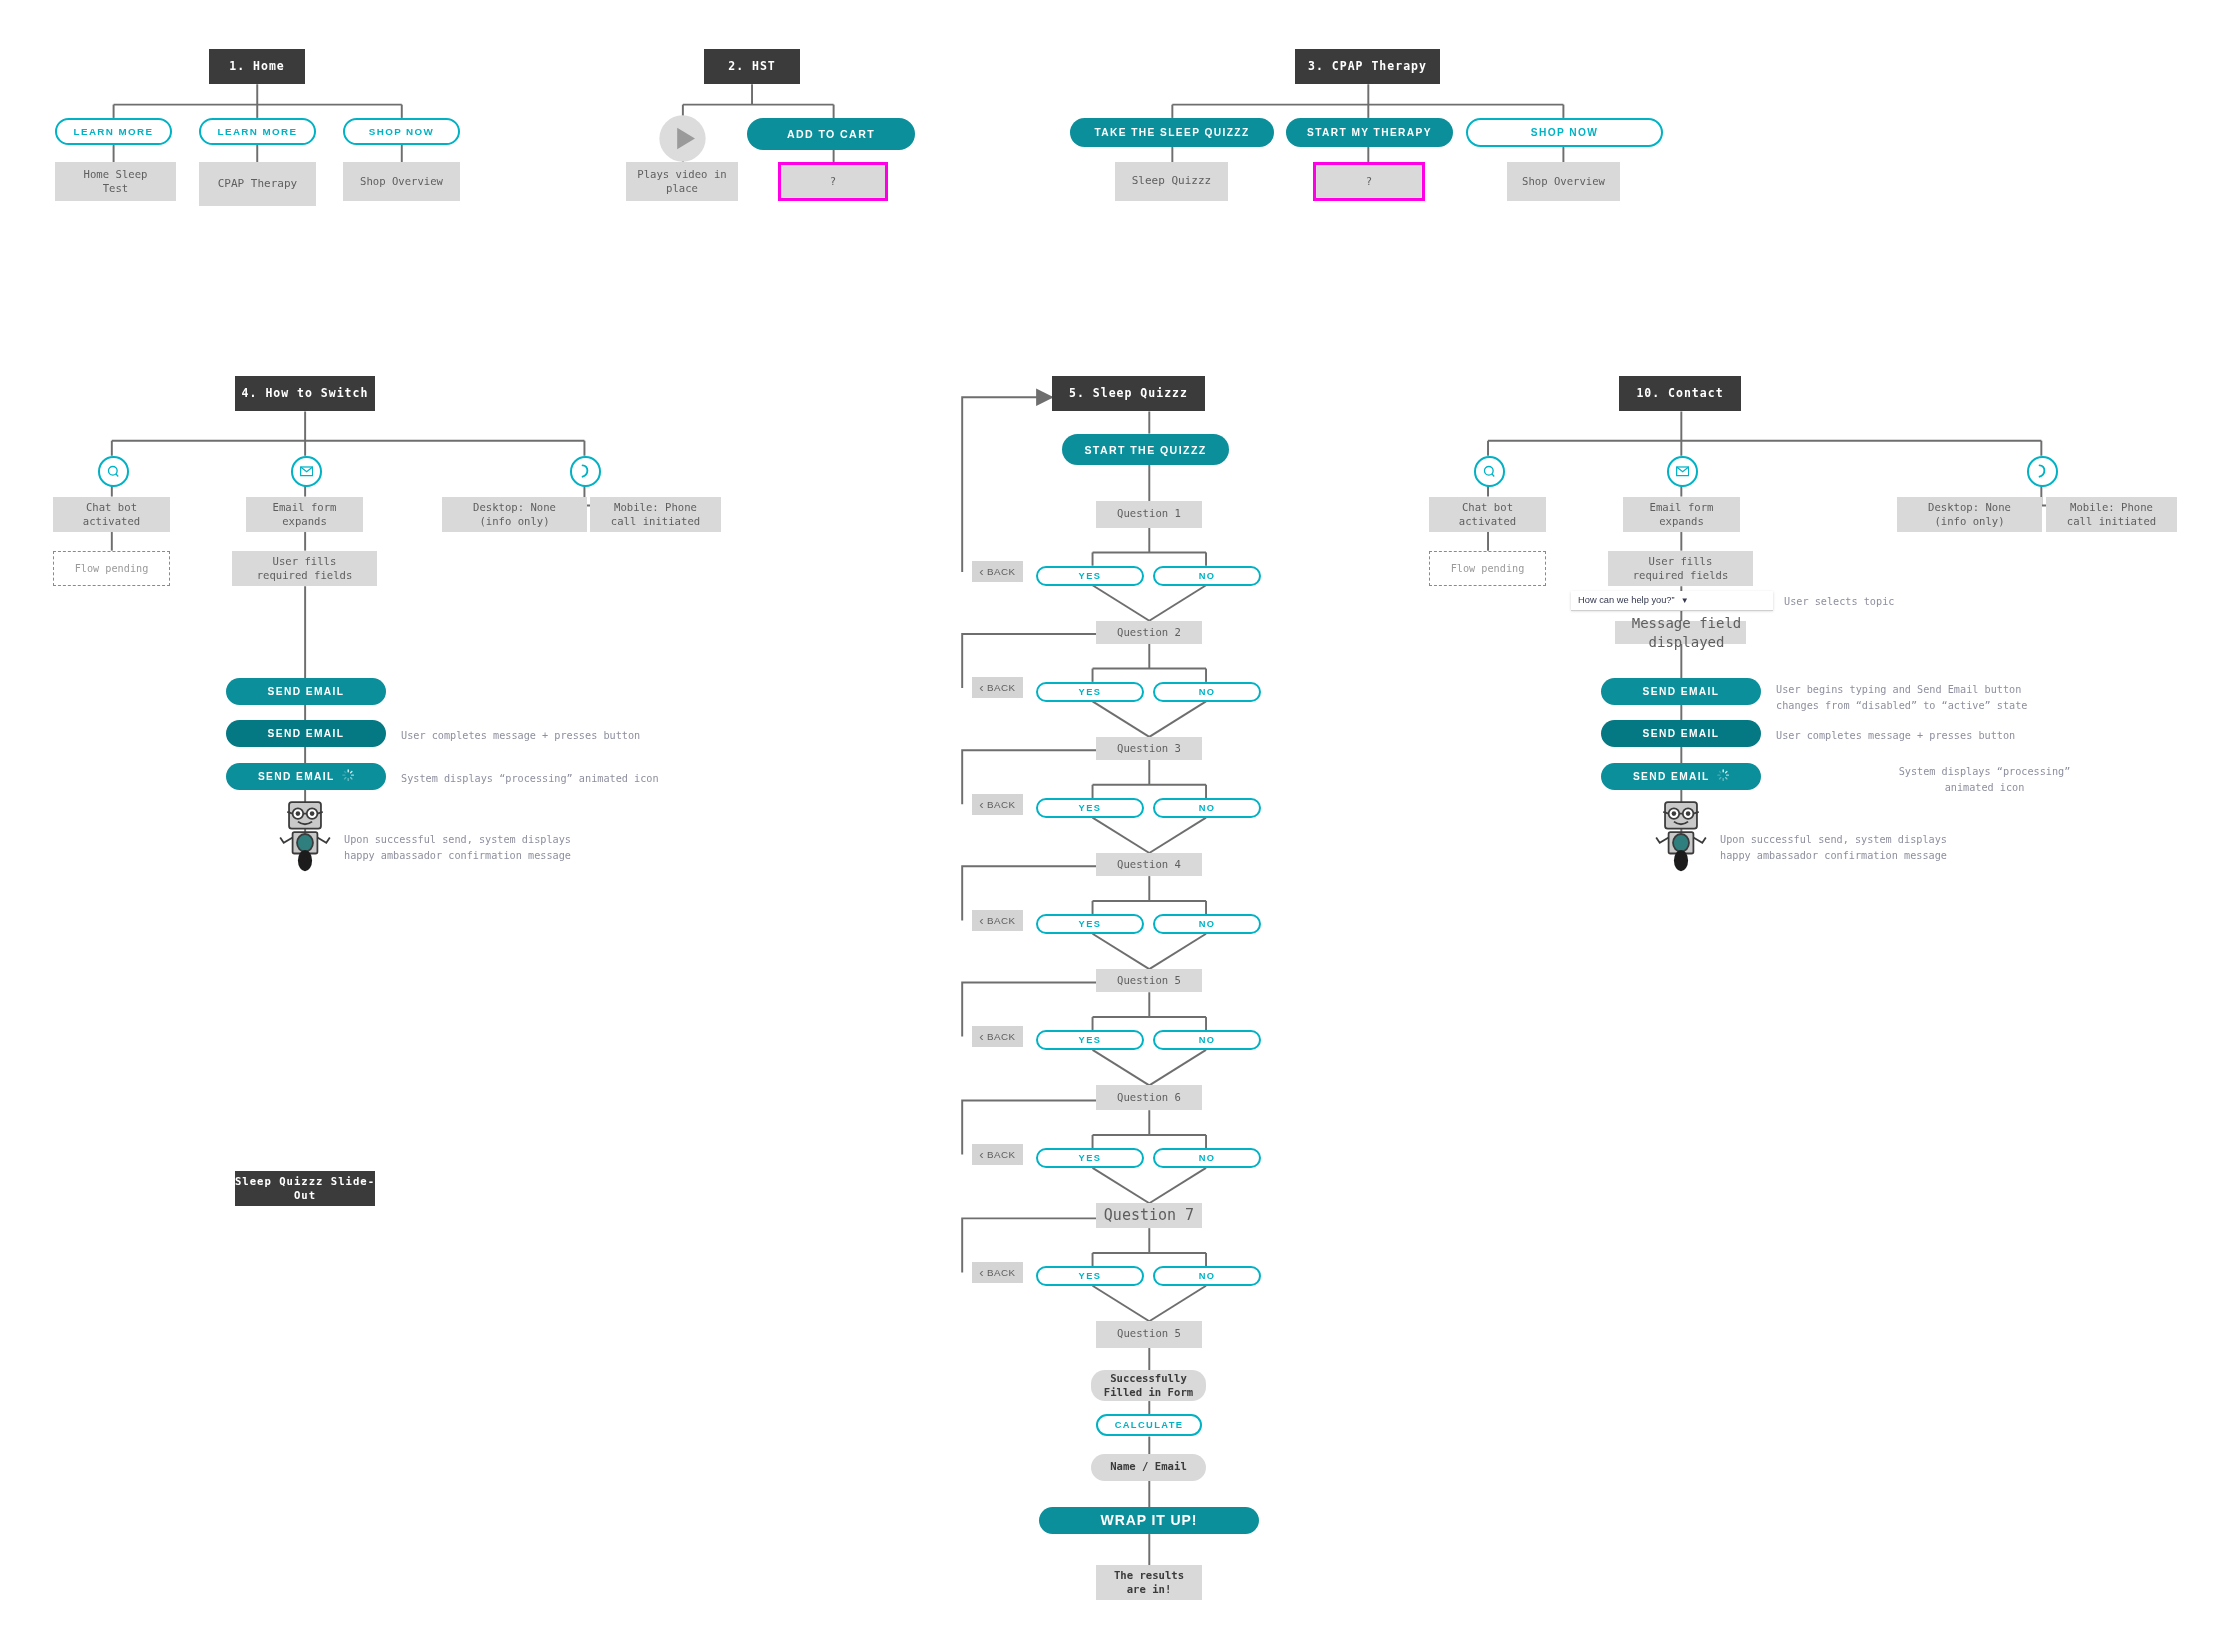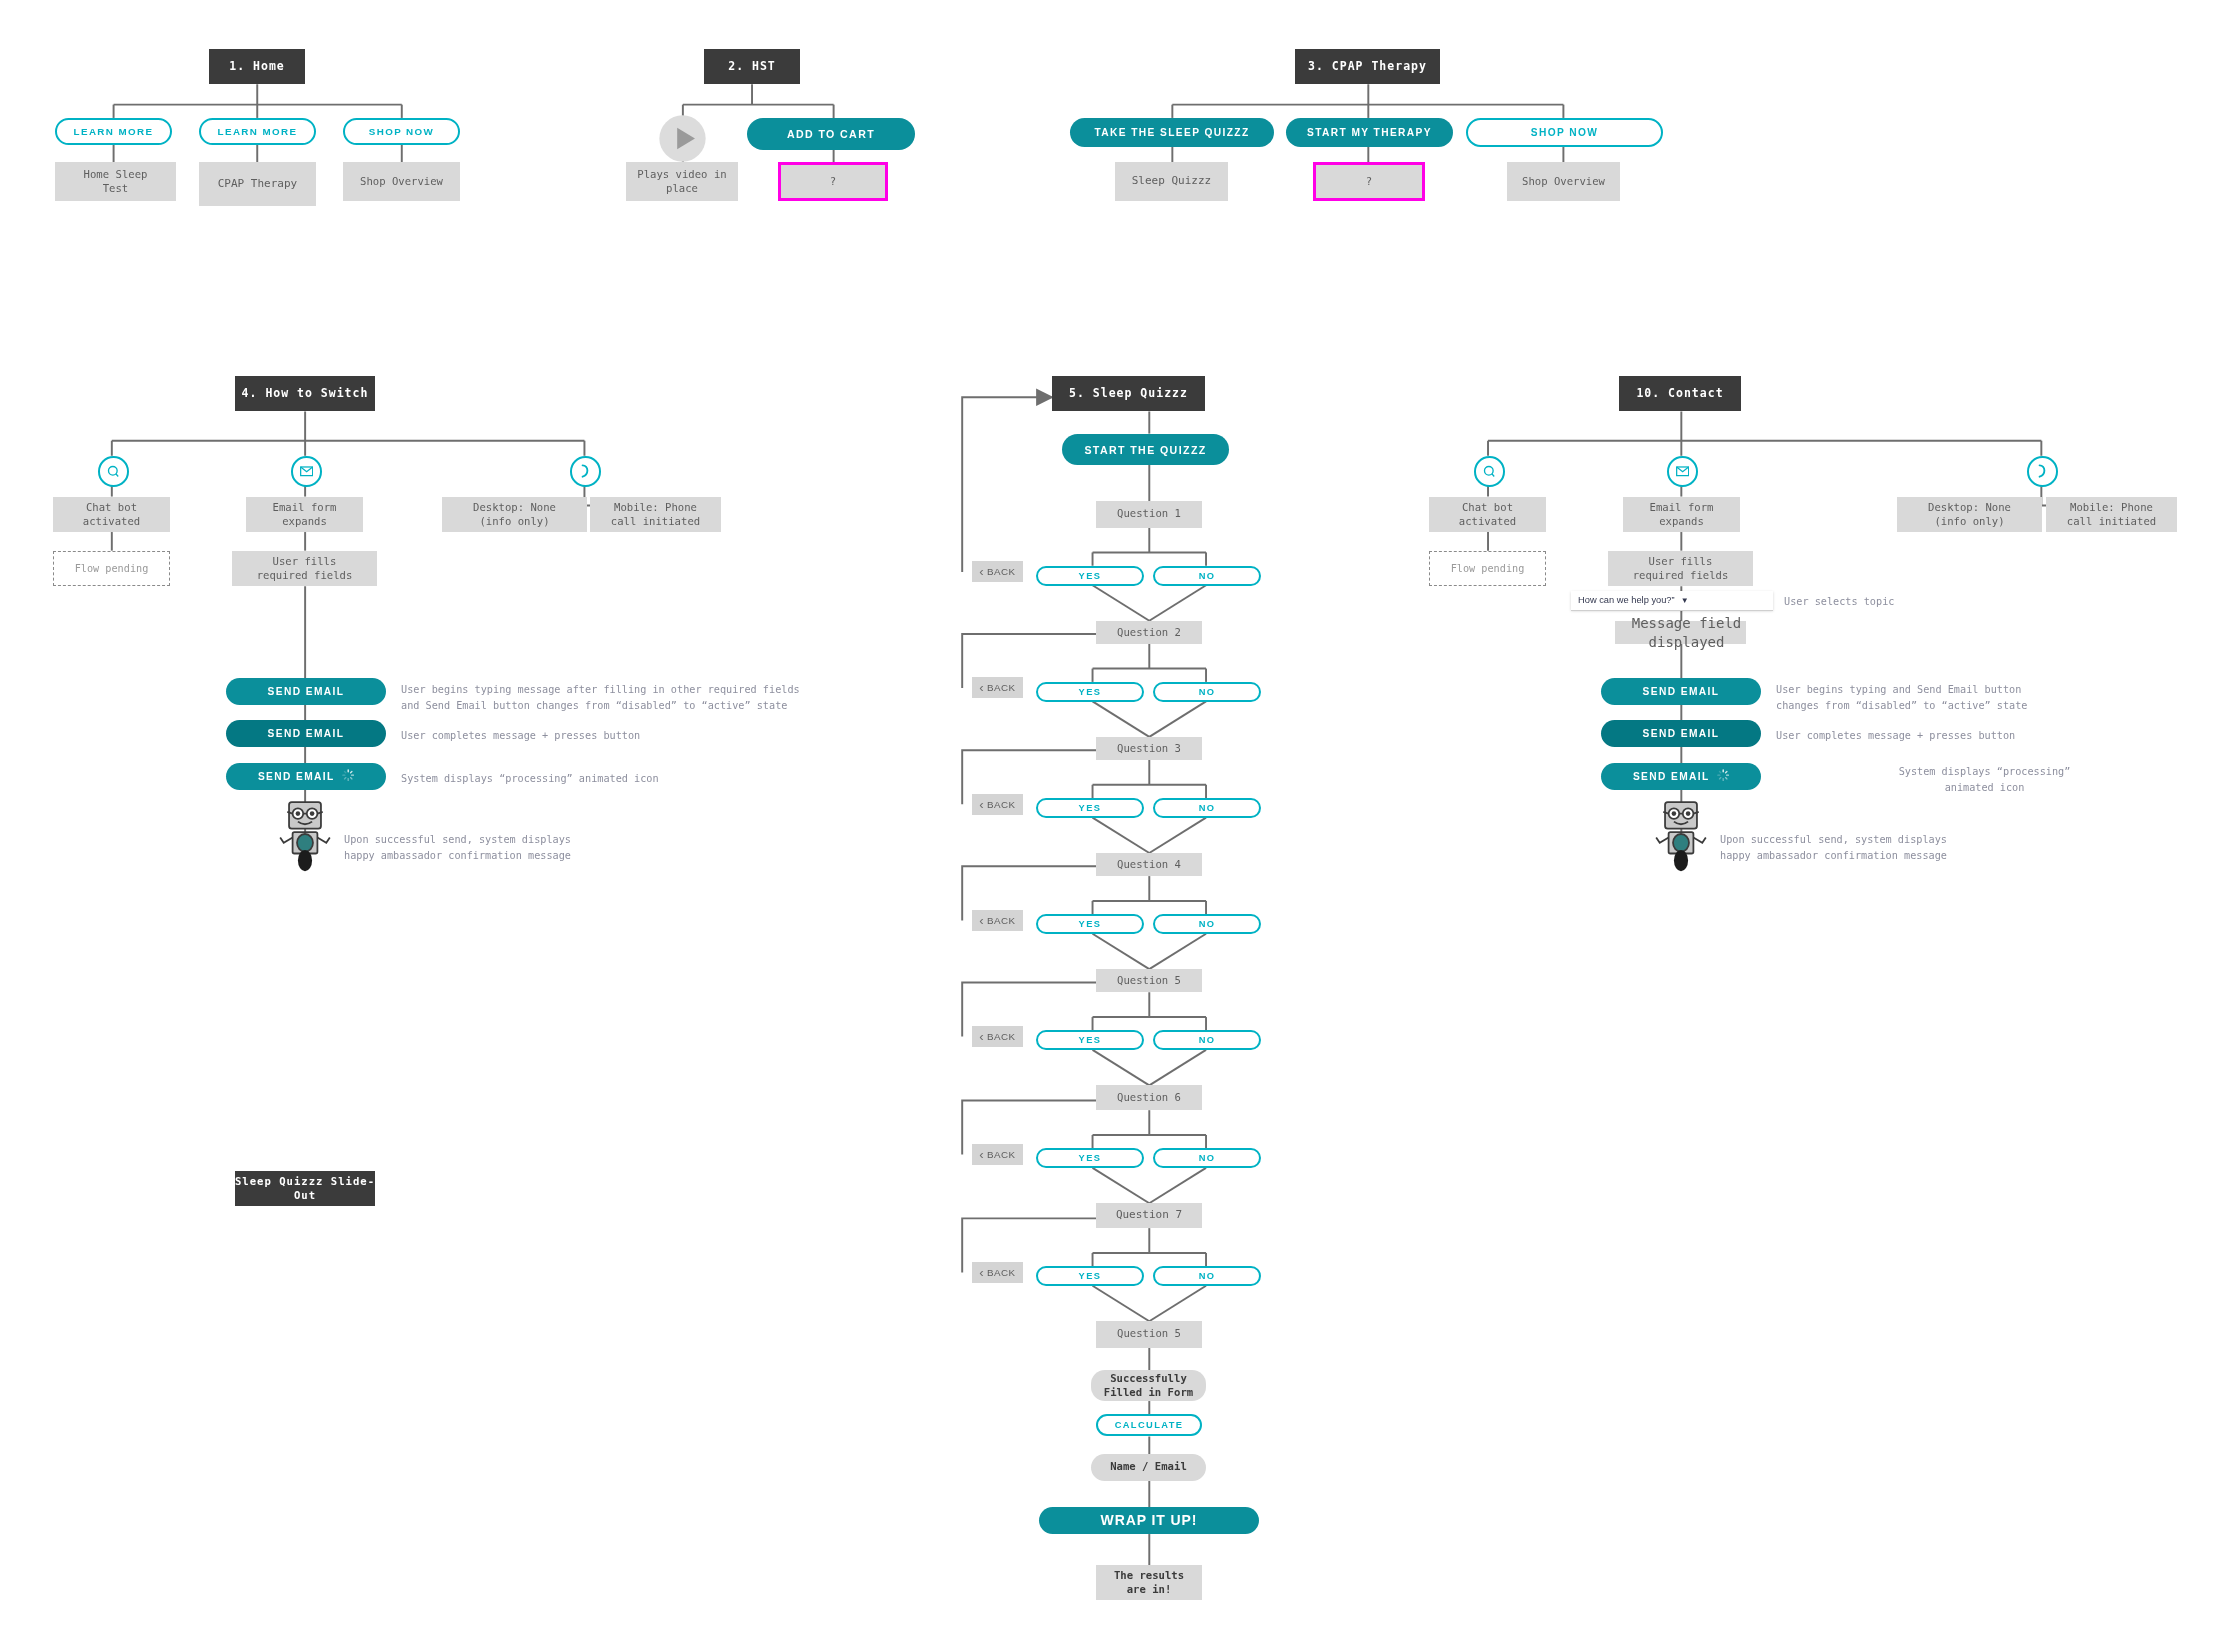--- a/index.html
+++ b/index.html
@@ -267,22 +267,20 @@
 expands</div>
   <div class="node gray" style="left:232px;top:551px;width:145px;height:35px;font-size:10.6px;white-space:pre;">User fills
 required fields</div>
 
   <div class="node gray" style="left:442px;top:497px;width:145px;height:35px;font-size:10.6px;white-space:pre;">Desktop: None
 (info only)</div>
   <div class="node gray" style="left:590px;top:497px;width:131px;height:35px;font-size:10.6px;white-space:pre;">Mobile: Phone
 call initiated</div>
 
   <div class="node pill solid" style="left:226px;top:678px;width:160px;height:26.6px;font-size:10.2px;">SEND EMAIL</div>
-  <div class="annot" style="left:401px;top:682px;width:461px;">User begins typing message after filling in other required fields
-and Send Email button changes from “disabled” to “active” state</div>
 
   <div class="node pill solid-dark" style="left:226px;top:720px;width:160px;height:26.6px;font-size:10.2px;">SEND EMAIL</div>
   <div class="annot" style="left:401px;top:728px;width:461px;">User completes message + presses button</div>
 
   <div class="node pill solid" style="left:226px;top:763px;width:160px;height:26.6px;font-size:10.2px;">
     <span>SEND EMAIL</span>
     <span class="spinner">
       <svg width="12.4" height="12.4" viewBox="0 0 14 14">
         <g stroke="#ffffff" stroke-width="1.5" stroke-linecap="round">
           <line x1="7" y1="1" x2="7" y2="3.2" opacity="0.95"></line>
@@ -368,21 +366,21 @@
   </div>
 
   <div class="node gray" style="left:1096px;top:1085px;width:106px;height:25px;font-size:10.6px;">Question 6</div>
   <div class="node pill outline" style="left:1036px;top:1148px;width:108px;height:19.5px;font-size:9.3px;">YES</div>
   <div class="node pill outline" style="left:1153px;top:1148px;width:108px;height:19.5px;font-size:9.3px;">NO</div>
   <div class="backbtn" style="left:972px;top:1144px;width:51px;height:21px;">
     <span class="chev">‹</span>
     <span>BACK</span>
   </div>
 
-  <div class="node gray" style="left:1096px;top:1203px;width:106px;height:25px;font-size:11px;">Question 7</div>
+  <div class="node gray" style="left:1096px;top:1203px;width:106px;height:25px;font-size:15px;">Question 7</div>
   <div class="node pill outline" style="left:1036px;top:1266px;width:108px;height:19.5px;font-size:9.3px;">YES</div>
   <div class="node pill outline" style="left:1153px;top:1266px;width:108px;height:19.5px;font-size:9.3px;">NO</div>
   <div class="backbtn" style="left:972px;top:1262px;width:51px;height:21px;">
     <span class="chev">‹</span>
     <span>BACK</span>
   </div>
 
   <div class="node gray" style="left:1096px;top:1321px;width:106px;height:26.6px;font-size:10.6px;">Question 5</div>
 
   <div class="node gray dark-txt" style="left:1091px;top:1370px;width:115px;height:31px;font-size:10.6px;border-radius:14px;white-space:pre;">Successfully

